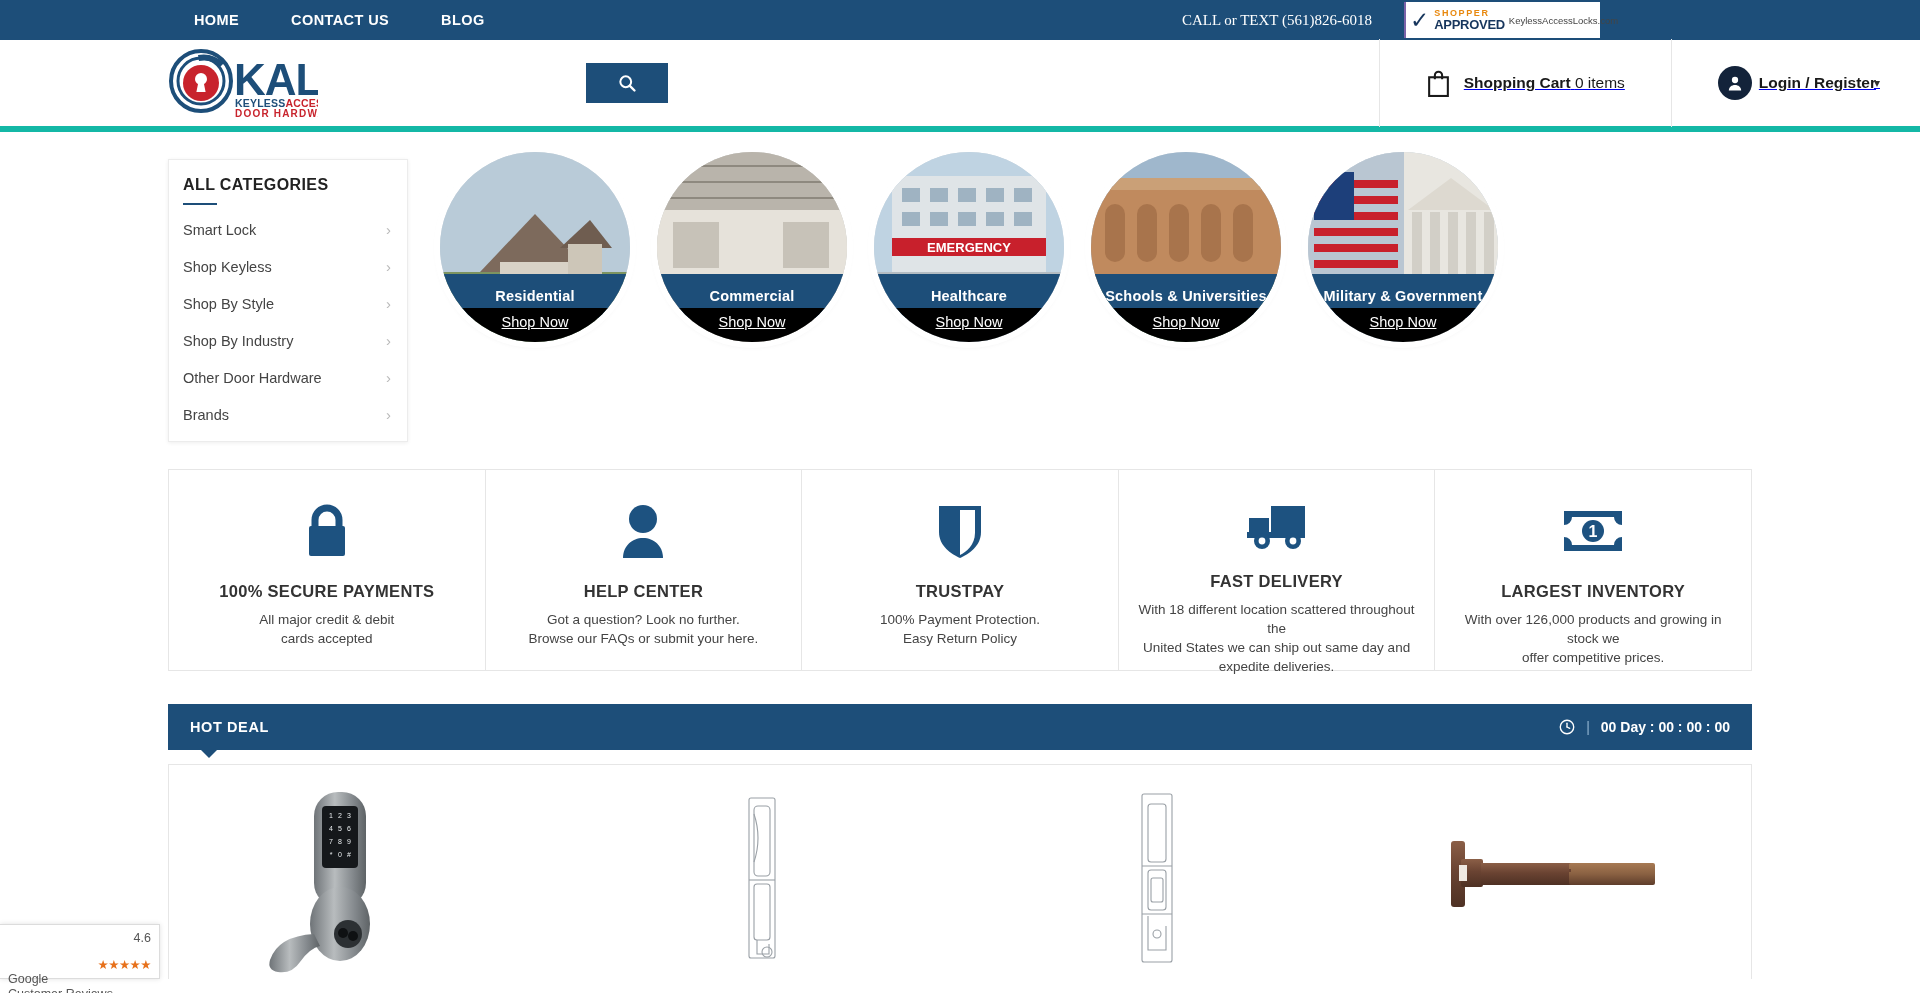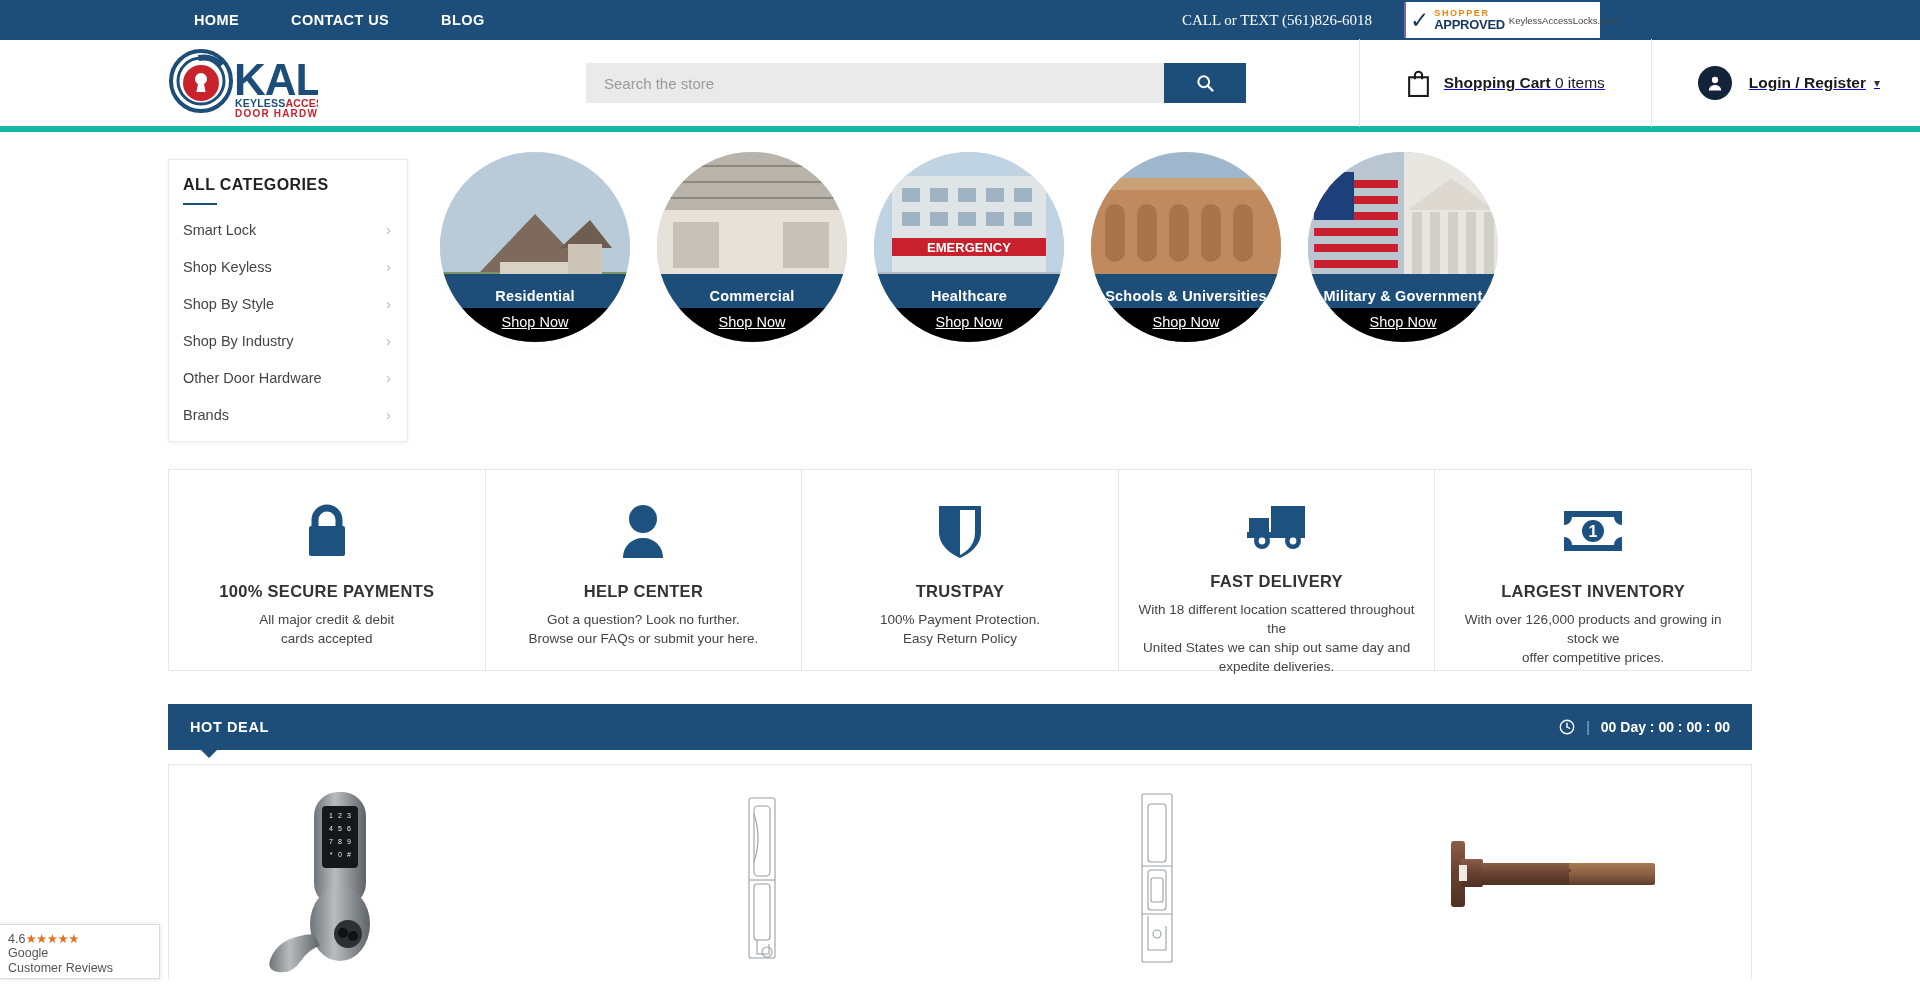--- a/index.html
+++ b/index.html
@@ -57,21 +57,21 @@
     width: 82px; background: #1d4e79; border: none; cursor: pointer;
     display: flex; align-items: center; justify-content: center;
   }
   .headerdiv { width: 1px; height: 88px; background: #e6e6e6; }
   .cartbox {
     display: flex; align-items: center; gap: 13px;
     padding: 0 46px; height: 88px;
   }
   .cart-txt { font-size: 15.5px; color: #1a1a1a; white-space: nowrap; }
   .cart-txt b { font-weight: bold; }
-  .loginbox { display: flex; align-items: center; gap: 17px; padding: 0 40px 0 46px; }
+  .loginbox { display: flex; align-items: center; gap: 7px; padding: 0 40px 0 46px; }
   .avatar {
     width: 34px; height: 34px; border-radius: 50%; background: #13233a;
     display: flex; align-items: center; justify-content: center;
   }
   .login-txt { font-size: 15.5px; font-weight: bold; color: #1a1a1a; white-space: nowrap; }
   .chev-dn { font-size: 12px; color: #333; margin-left: -9px; }
 
   
   .stage { position: relative; }
   .row-cats { display: flex; padding: 0; }
@@ -155,21 +155,21 @@
     flex: 1; display: flex; align-items: center; justify-content: center;
     padding-top: 14px;
   }
 
   
   .greviews {
     position: absolute; left: 0; bottom: 0; width: 160px; height: 55px;
     background: #fff; border: 1px solid #dcdcdc; border-left: none;
     box-shadow: 0 0 5px rgba(0,0,0,.12); padding: 6px 8px;
   }
-  .gr-top { display: flex; align-items: center; gap: 0; }
+  .gr-top { display: flex; align-items: flex-end; gap: 12px; flex-direction: column; }
   .gr-score { font-size: 12.5px; color: #555; }
   .gr-stars { color: #e7711b; font-size: 12.5px; letter-spacing: -.5px; }
   .gr-line { font-size: 12.5px; color: #555; line-height: 1.22; }
 </style>
 </head>
 <body>
 
 <div class="topbar">
   <nav class="topnav">
     <a href="#">HOME</a>
@@ -197,21 +197,20 @@
       <circle cx="33" cy="36" r="18" fill="#c8232c"></circle>
       <path d="M33 26a6 6 0 0 1 6 6c0 2.4-1.4 4-3 5l1.6 8h-9.2l1.6-8c-1.6-1-3-2.6-3-5a6 6 0 0 1 6-6z" fill="#ffffff"></path>
       <path d="M30 8 A30 30 0 0 1 56 16 L52 20 A24 24 0 0 0 31 14 Z" fill="#1d4e79"></path>
       <text x="66" y="48" font-family="Liberation Sans, sans-serif" font-size="44" font-weight="bold" fill="#1d4e79" letter-spacing="-1">KAL</text>
       <text x="67" y="60" font-family="Liberation Sans, sans-serif" font-size="10.5" font-weight="bold" fill="#1d4e79" letter-spacing=".2">KEYLESS<tspan fill="#c8232c">ACCESS</tspan>LOCKS</text>
       <text x="67" y="70" font-family="Liberation Sans, sans-serif" font-size="10" font-weight="bold" fill="#c8232c" letter-spacing="1.2">DOOR HARDWARE</text>
     </svg>
   </a>
 
   <div class="searchwrap">
-    <input type="text" placeholder="Search the store" style="">
     <button class="searchbtn">
       <svg width="20" height="20" viewBox="0 0 24 24">
         <circle cx="10.5" cy="10.5" r="6.5" fill="none" stroke="#ffffff" stroke-width="2.4"></circle>
         <line x1="15.4" y1="15.4" x2="21" y2="21" stroke="#ffffff" stroke-width="2.8" stroke-linecap="round"></line>
       </svg>
     </button>
   </div>
 
   <div style="flex:1"></div>
   <div class="headerdiv"></div>

